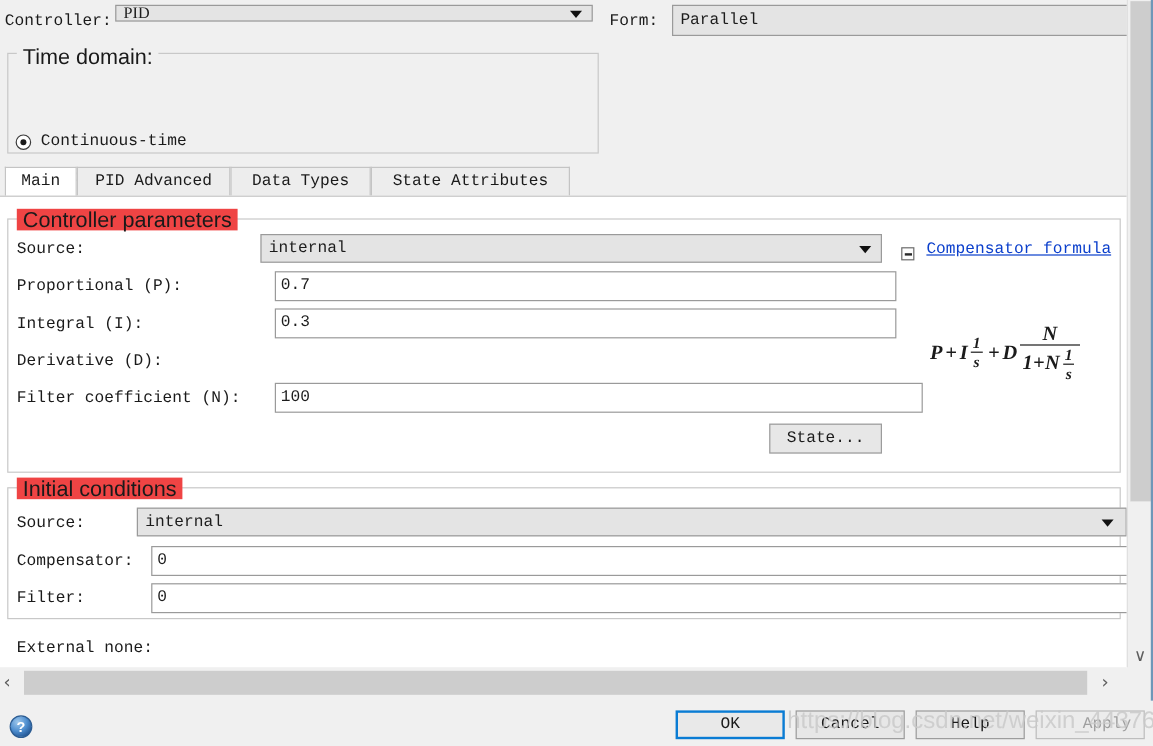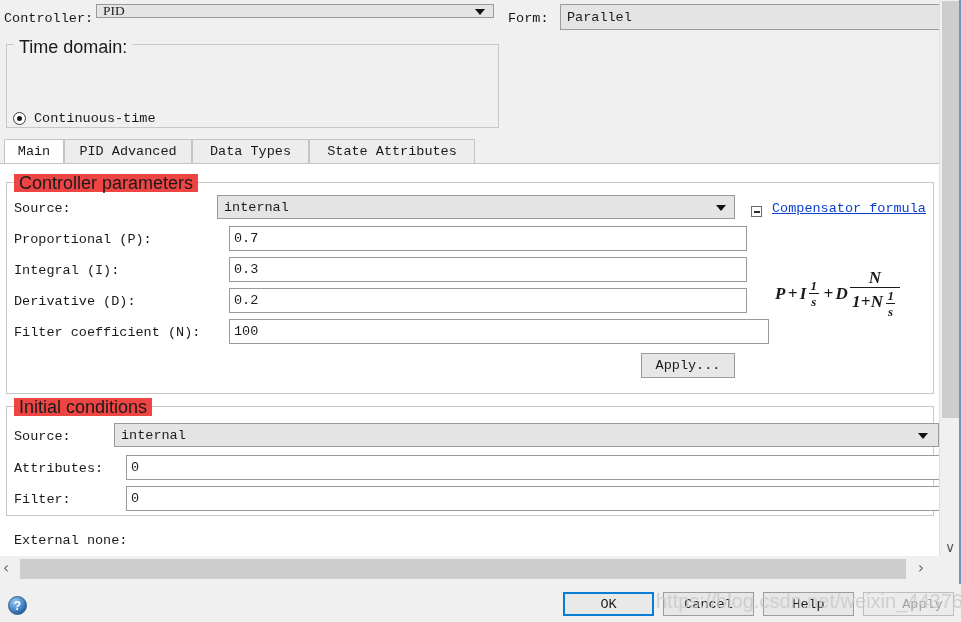--- a/index.html
+++ b/index.html
@@ -387,31 +387,28 @@
     <div class="textbox abs" style="left:217px; top:62px; width:518px; height:25px;">
       <span>0.7</span>
     </div>
 
     <div class="lbl abs" style="left:14px; top:100px;">Integral (I):</div>
     <div class="textbox abs" style="left:217px; top:93px; width:518px; height:25px;">
       <span>0.3</span>
     </div>
 
     <div class="lbl abs" style="left:14px; top:131px;">Derivative (D):</div>
-    <div class="textbox abs" style="left:217px; top:124px; width:518px; height:25px;">
-      <span>0.2</span>
-    </div>
 
     <div class="lbl abs" style="left:14px; top:162px;">Filter coefficient (N):</div>
     <div class="textbox abs" style="left:217px; top:155px; width:540px; height:25px;">
       <span>100</span>
     </div>
 
     <div class="btn" style="left:641px; top:189px; width:94px; height:25px;">
-      <span>Apply...</span>
+      <span>State...</span>
     </div>
 
     <div class="collapse-box" style="left:751px; top:42px;"></div>
     <div class="link" style="left:772px; top:37px;">Compensator formula</div>
 
     <div class="formula" style="left:775px; top:105px;">
       <span>P</span>
       <span class="op">+</span>
       <span>I</span>
       <span class="frac small">
@@ -433,21 +430,21 @@
 
     <div class="groupbox abs" style="left:6px; top:242px; width:928px; height:110px;"></div>
     <div class="group-title onwhite" style="left:14px; top:234px;">Initial conditions</div>
 
     <div class="lbl abs" style="left:14px; top:266px;">Source:</div>
     <div class="combo abs" style="left:114px; top:259px; width:825px; height:24px;">
       <span>internal</span>
       <span class="arrow" style="right:10px;"></span>
     </div>
 
-    <div class="lbl abs" style="left:14px; top:298px;">Attributes:</div>
+    <div class="lbl abs" style="left:14px; top:298px;">Compensator:</div>
     <div class="textbox abs" style="left:114px; top:291px; width:825px; height:25px;">
       <span>0</span>
     </div>
 
     <div class="lbl abs" style="left:14px; top:329px;">Filter:</div>
     <div class="textbox abs" style="left:114px; top:322px; width:825px; height:25px;">
       <span>0</span>
     </div>
 
     <div class="lbl abs" style="left:14px; top:370px;">External none:</div>

